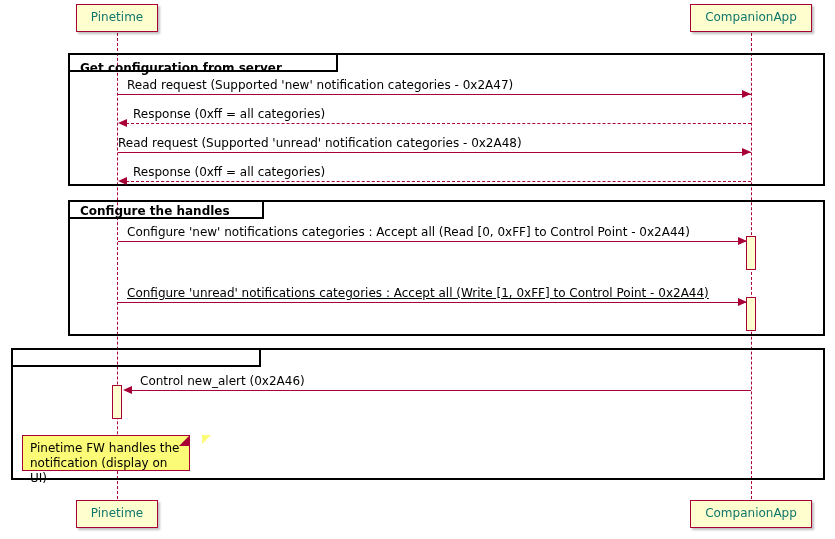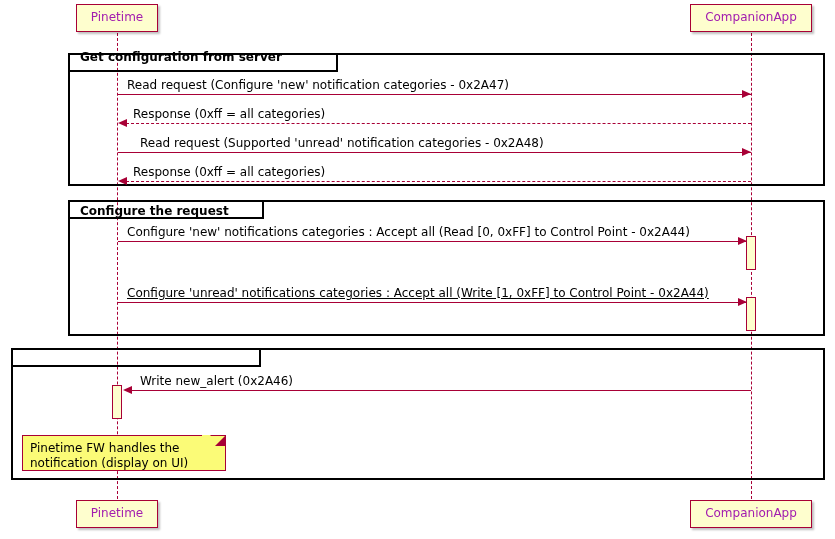--- a/index.html
+++ b/index.html
@@ -12,21 +12,21 @@
     width: 835px;
     height: 539px;
     background: #ffffff;
     font-family: "DejaVu Sans", sans-serif;
     overflow: hidden;
   }
   .participant {
     position: absolute;
     background: #fefece;
     border: 1px solid #a80036;
-    color: #a21caf;
+    color: #0f766e;
     font-size: 12px;
     line-height: 1;
     padding: 6px 9px;
     box-sizing: border-box;
     text-align: center;
     white-space: nowrap;
     box-shadow: 2px 2px 2px rgba(0,0,0,0.25);
   }
   .lifeline {
     position: absolute;
@@ -129,60 +129,60 @@
 <div id="diagram">
 
   <div class="lifeline" style="left:117px; top:33px; height:466px;"></div>
   <div class="lifeline" style="left:751px; top:33px; height:466px;"></div>
 
   <div class="participant" style="left:76px; top:4px; width:82px; height:28px;">Pinetime</div>
   <div class="participant" style="left:690px; top:4px; width:122px; height:28px;">CompanionApp</div>
 
   <div class="group-box" style="left:68px; top:53px; width:757px; height:133px;"></div>
   <div class="group-tab" style="left:68px; top:53px; width:270px; height:19px;"></div>
-  <div class="group-label" style="left:80px; top:51px;">Get configuration from server</div>
+  <div class="group-label" style="left:80px; top:62px;">Get configuration from server</div>
 
-  <div class="msg-label" style="left:127px; top:79px;">Read request (Configure 'new' notification categories - 0x2A47)</div>
+  <div class="msg-label" style="left:127px; top:79px;">Read request (Supported 'new' notification categories - 0x2A47)</div>
   <div class="msg-line" style="left:118px; top:94px; width:633px;"></div>
   <div class="arrowhead arrow-right" style="left:742px; top:90px;"></div>
 
   <div class="msg-label" style="left:133px; top:108px;">Response (0xff = all categories)</div>
   <div class="msg-line dotted" style="left:126px; top:123px; width:625px;"></div>
   <div class="arrowhead arrow-left" style="left:118px; top:119px;"></div>
 
-  <div class="msg-label" style="left:140px; top:137px;">Read request (Supported 'unread' notification categories - 0x2A48)</div>
+  <div class="msg-label" style="left:118px; top:137px;">Read request (Supported 'unread' notification categories - 0x2A48)</div>
   <div class="msg-line" style="left:118px; top:152px; width:633px;"></div>
   <div class="arrowhead arrow-right" style="left:742px; top:148px;"></div>
 
   <div class="msg-label" style="left:133px; top:166px;">Response (0xff = all categories)</div>
   <div class="msg-line dotted" style="left:126px; top:181px; width:625px;"></div>
   <div class="arrowhead arrow-left" style="left:118px; top:177px;"></div>
 
   <div class="group-box" style="left:68px; top:200px; width:757px; height:136px;"></div>
   <div class="group-tab" style="left:68px; top:200px; width:196px; height:19px;"></div>
-  <div class="group-label" style="left:80px; top:205px;">Configure the request</div>
+  <div class="group-label" style="left:80px; top:205px;">Configure the handles</div>
 
   <div class="msg-label" style="left:127px; top:226px;">Configure 'new' notifications categories : Accept all (Read [0, 0xFF] to Control Point - 0x2A44)</div>
   <div class="msg-line" style="left:118px; top:241px; width:629px;"></div>
   <div class="arrowhead arrow-right" style="left:738px; top:237px;"></div>
   <div class="activation" style="left:746px; top:236px; height:34px;"></div>
 
   <div class="msg-label" style="left:127px; top:287px;text-decoration:underline;">Configure 'unread' notifications categories : Accept all (Write [1, 0xFF] to Control Point - 0x2A44)</div>
   <div class="msg-line" style="left:118px; top:302px; width:629px;"></div>
   <div class="arrowhead arrow-right" style="left:738px; top:298px;"></div>
   <div class="activation" style="left:746px; top:297px; height:34px;"></div>
 
   <div class="group-box" style="left:11px; top:348px; width:814px; height:132px;"></div>
   <div class="group-tab" style="left:11px; top:348px; width:250px; height:19px;"></div>
 
-  <div class="msg-label" style="left:140px; top:375px;">Write new_alert (0x2A46)</div>
+  <div class="msg-label" style="left:140px; top:375px;">Control new_alert (0x2A46)</div>
   <div class="msg-line" style="left:131px; top:390px; width:620px;"></div>
   <div class="arrowhead arrow-left" style="left:123px; top:386px;"></div>
   <div class="activation" style="left:112px; top:385px; height:34px;"></div>
 
-  <div class="note" style="left:22px; top:435px; width:204px; height:36px;">Pinetime FW handles the
+  <div class="note" style="left:22px; top:435px; width:168px; height:36px;">Pinetime FW handles the
 notification (display on UI)</div>
   <div class="note-fold" style="left:202px; top:435px;"></div>
 
   <div class="participant" style="left:76px; top:500px; width:82px; height:28px;">Pinetime</div>
   <div class="participant" style="left:690px; top:500px; width:122px; height:28px;">CompanionApp</div>
 
 </div>
 
 </body></html>

